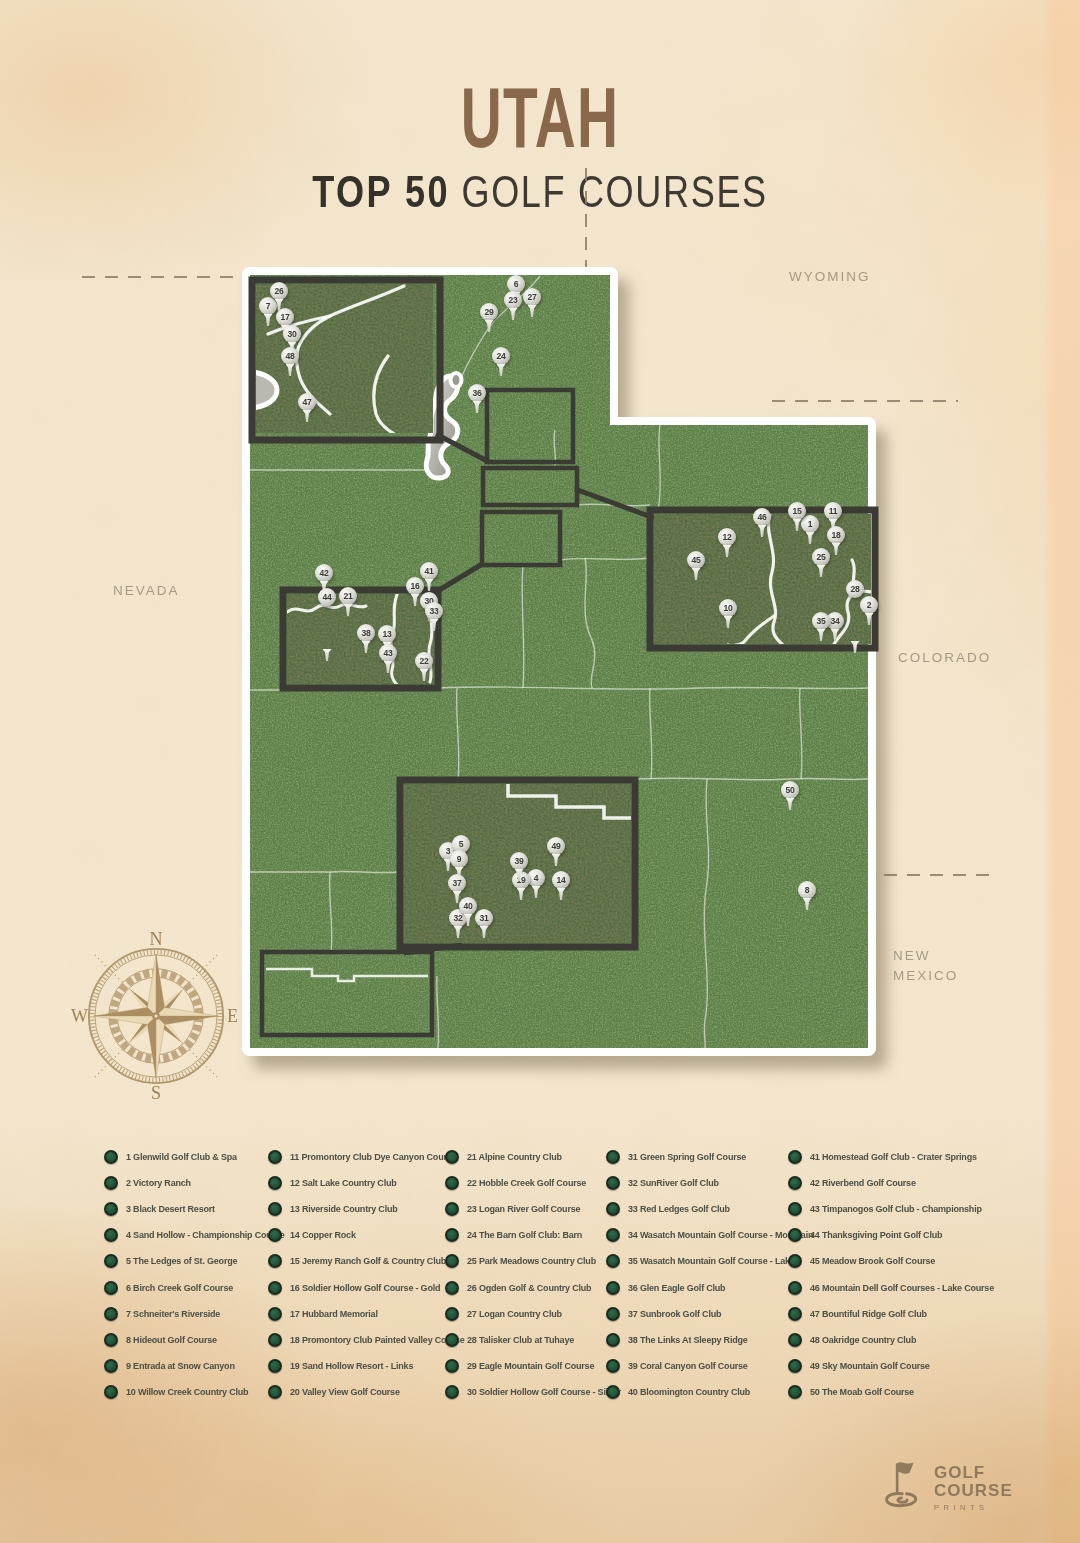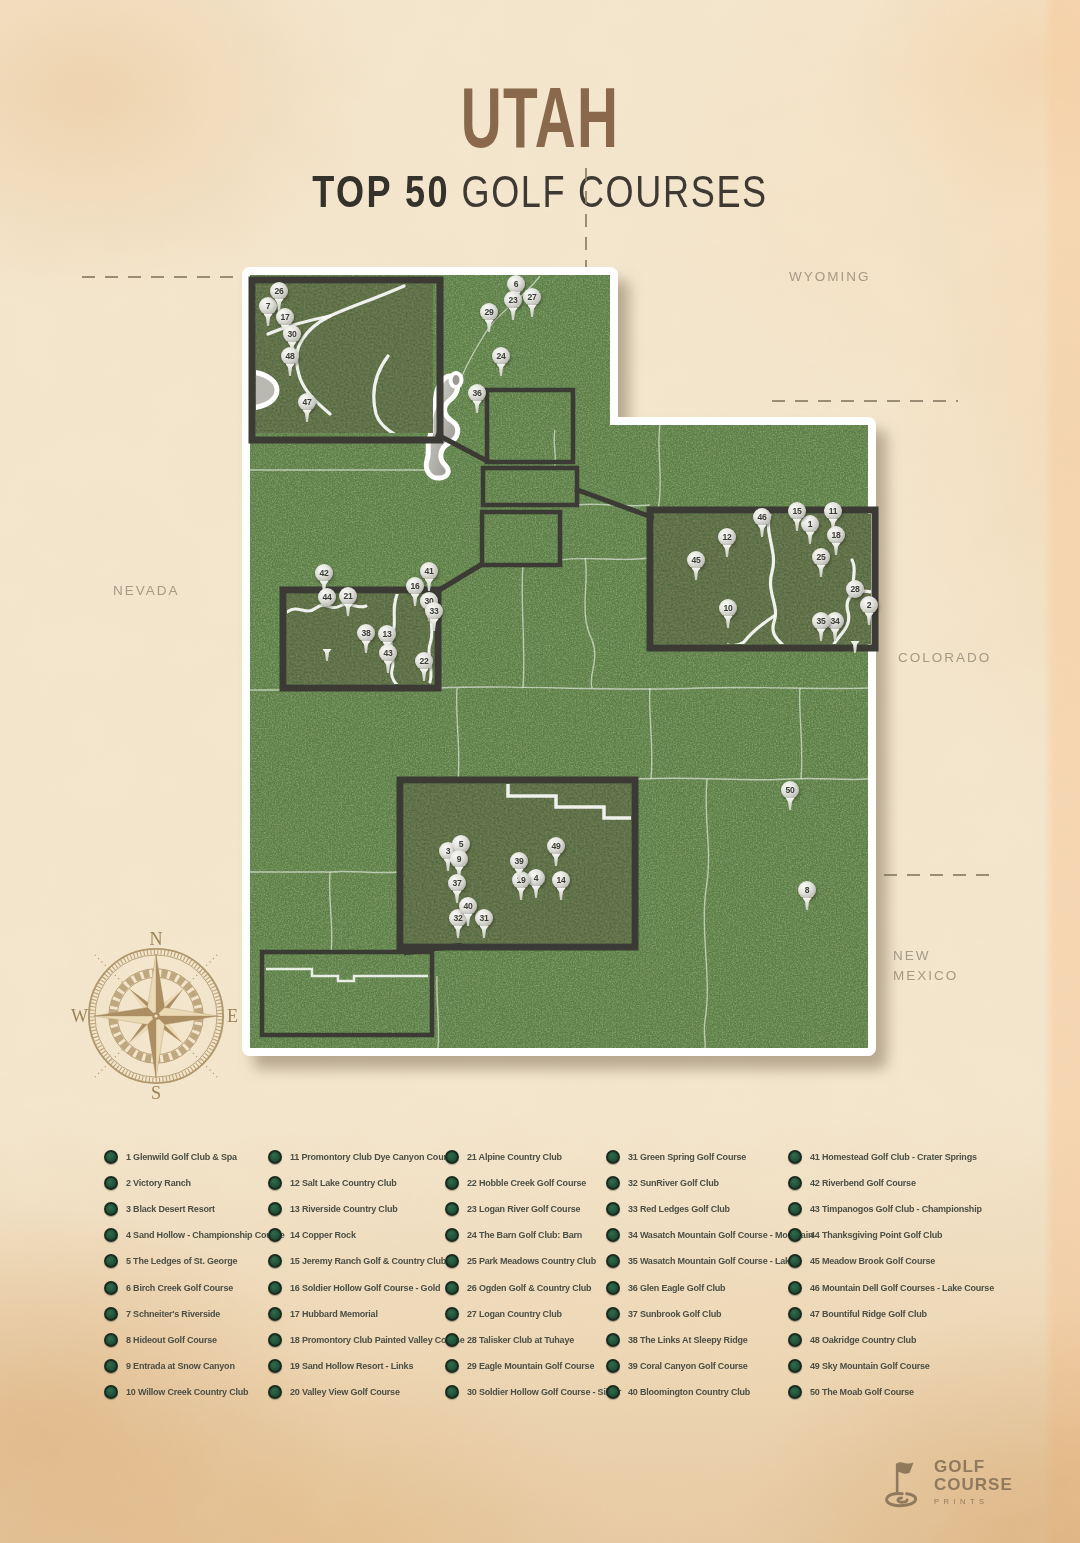--- a/index.html
+++ b/index.html
@@ -48,21 +48,21 @@
     filter:drop-shadow(1px 1px 1px rgba(40,40,25,.4));}
   
   #legend{position:absolute;inset:0;pointer-events:none;}
   .legend-col{position:absolute;top:1144px;pointer-events:auto;}
   .legend-item{display:flex;align-items:center;height:26.1px;gap:8px;}
   .legend-bullet{flex:0 0 auto;width:10px;height:10px;border-radius:50%;
     background:radial-gradient(circle at 40% 35%, #2f6b4a, #1e4a33 75%);
     border:2px solid #1b2a1f;box-shadow:0 1px 1px rgba(0,0,0,.3);}
   .legend-text{font-size:9px;font-weight:bold;color:#4b4f45;letter-spacing:-.2px;white-space:nowrap;}
   
-  #logo{position:absolute;left:878px;top:1458px;display:flex;align-items:flex-start;}
+  #logo{position:absolute;left:878px;top:1458px;display:flex;align-items:flex-end;}
   #logo .logo-text{margin-left:4px;color:#8f7a5d;}
   #logo .l1,#logo .l2{font-weight:bold;font-size:17px;letter-spacing:1px;line-height:1.05;}
   #logo .l3{font-size:7.5px;letter-spacing:4.5px;margin-top:3px;}
   svg{display:block;}
   .abs{position:absolute;}
 </style>
 </head>
 <body>
 
 <div id="poster">

